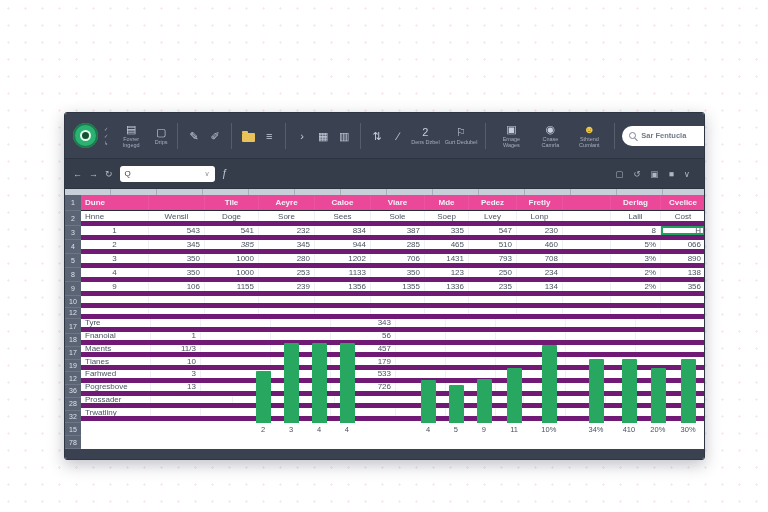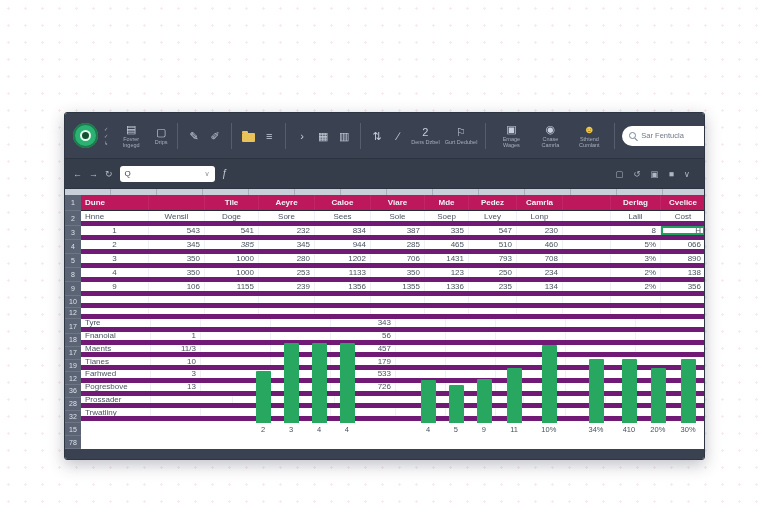--- a/index.html
+++ b/index.html
@@ -34,21 +34,21 @@
     word-break:break-word; }
   .tb-sep { width:1px; height:26px; background:rgba(255,255,255,0.15); margin:0 3px; flex:none; }
   .folder-shape { width:13px; height:9px; background:#e9c35a; border-radius:1px; position:relative; margin-top:3px;}
   .folder-shape::before { content:""; position:absolute; top:-2px; left:0; width:6px; height:2px;
     background:#e9c35a; border-radius:1px 1px 0 0; }
   .tb-search { margin-left:auto; width:112px; height:20px; background:#ffffff; border-radius:10px;
     display:flex; align-items:center; padding:0 7px; gap:5px; flex:none; cursor:text; }
   .mag { width:7px; height:7px; border:1.4px solid #7b8494; border-radius:50%; position:relative; flex:none;}
   .mag::after { content:""; position:absolute; width:4px; height:1.4px; background:#7b8494;
     bottom:-2px; right:-3px; transform:rotate(45deg); }
-  .tb-search-text { font-size:7.5px; color:#707a88; flex:1; white-space:nowrap; overflow:hidden;}
+  .tb-search-text { font-size:7.5px; color:#707a88; flex:1; white-space:nowrap; overflow:hidden;font-weight:bold;}
   
   .formula-bar { height:30px; flex:none; background:#353d4b; display:flex; align-items:center;
     padding:0 8px; gap:7px; border-bottom:1px solid #2c3340; }
   .fb-nav { font-size:9px; color:#b6bdc9; cursor:pointer; }
   .name-box { width:95px; height:16px; background:#fff; border-radius:3px; display:flex;
     align-items:center; justify-content:space-between; padding:0 5px; cursor:text; }
   .name-box .val { font-size:8px; color:#3a414d; }
   .name-box .chev { font-size:7px; color:#8a93a1; }
   .fx { font-size:10px; font-style:italic; color:#c2c9d5; cursor:pointer; }
   .fb-spacer { flex:1; }
@@ -59,21 +59,21 @@
     background-image:repeating-linear-gradient(90deg, transparent 0 45px, #a7aebc 45px 46px); }
   
   .sheet { display:flex; flex:none; }
   .rownums { width:16px; flex:none; background:#5b6475; display:flex; flex-direction:column; }
   .rn { display:flex; align-items:center; justify-content:center; font-size:7px; color:#dde1e9;
     border-bottom:1px solid rgba(255,255,255,0.12); cursor:pointer; }
   .grid { flex:1; background:#fff; position:relative; overflow:hidden; }
   .grow { display:grid; border-bottom:5px solid #701a75; }
   .gcell { font-size:8px; color:#4a5461; display:flex; align-items:center; padding:0 4px;
     border-right:1px solid #edf0f4; white-space:nowrap; overflow:hidden; cursor:cell; }
-  .grow.hdr { background:#be185d; border-bottom:1px solid #232a37; }
+  .grow.hdr { background:#ec4899; border-bottom:1px solid #232a37; }
   .grow.hdr .gcell { color:#f1f3f7; font-weight:bold; border-right:1px solid rgba(255,255,255,0.06); }
   .gcell.sel { box-shadow:inset 0 0 0 2px #1fa15e; background:#fbfefc; }
   
   .chart-layer { position:absolute; left:175px; top:20px; width:445px; height:98px; }
   .bar { position:absolute; width:15px; background:#27a75f; border-radius:1px 1px 0 0; }
   .xlab { position:absolute; top:86px; transform:translateX(-50%); font-size:7.5px; color:#49525f;
     white-space:nowrap; }
   
   .status-bar { height:12px; flex:none; background:#3a4252; margin-top:auto; }
 </style>
@@ -199,21 +199,21 @@
       <div class="grid" id="grid-upper">
           <div class="grow hdr" style="grid-template-columns: 68px 56px 54px 56px 56px 54px 44px 48px 46px 48px 50px 45px; height: 16px;">
             <div class="gcell" style="justify-content: flex-start;">Dune</div>
             <div class="gcell" style="justify-content: center;"></div>
             <div class="gcell" style="justify-content: center;">Tile</div>
             <div class="gcell" style="justify-content: center;">Aeyre</div>
             <div class="gcell" style="justify-content: center;">Caloe</div>
             <div class="gcell" style="justify-content: center;">Viare</div>
             <div class="gcell" style="justify-content: center;">Mde</div>
             <div class="gcell" style="justify-content: center;">Pedez</div>
-            <div class="gcell" style="justify-content: center;">Camrla</div>
+            <div class="gcell" style="justify-content: center;">Fretly</div>
             <div class="gcell" style="justify-content: center;"></div>
             <div class="gcell" style="justify-content: center; text-align: right;">Derlag</div>
             <div class="gcell" style="justify-content: center;">Cvelice</div>
           </div>
           <div class="grow" style="grid-template-columns: 68px 56px 54px 56px 56px 54px 44px 48px 46px 48px 50px 45px; height: 15px;">
             <div class="gcell" style="justify-content: flex-start;">Hnne</div>
             <div class="gcell" style="justify-content: center;">Wensil</div>
             <div class="gcell" style="justify-content: center;">Doge</div>
             <div class="gcell" style="justify-content: center;">Sore</div>
             <div class="gcell" style="justify-content: center;">Sees</div>

